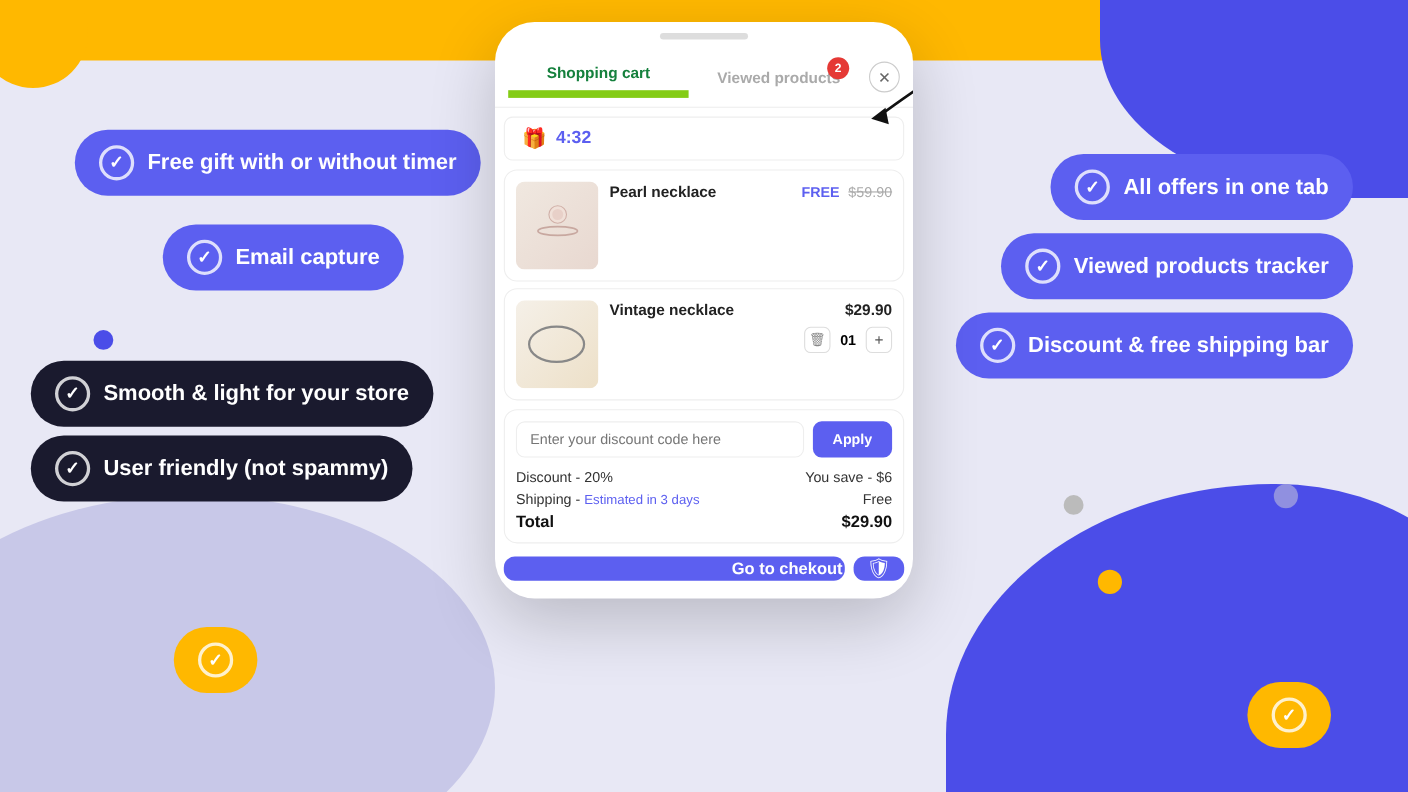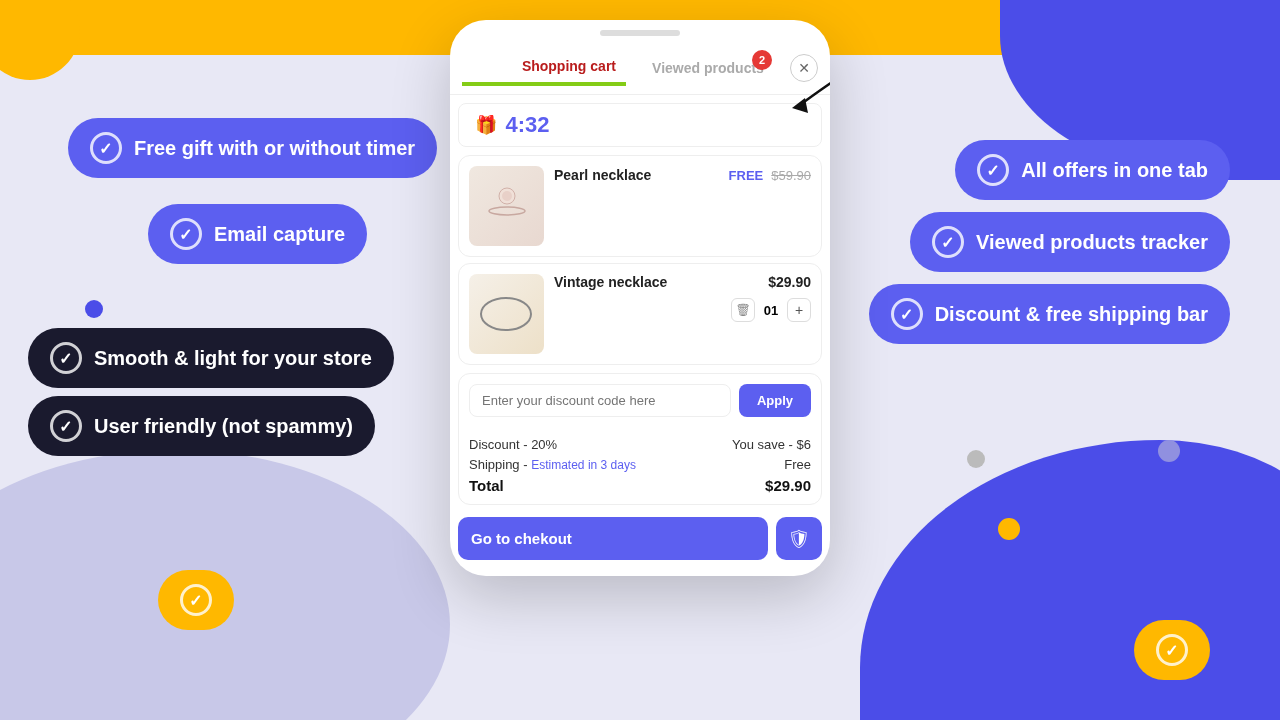--- a/index.html
+++ b/index.html
@@ -102,23 +102,22 @@
       flex: 1;
       text-align: center;
       padding: 8px 10px;
       font-size: 14px;
       font-weight: 600;
       color: #333;
       border-bottom: 2px solid transparent;
       cursor: pointer;
     }
     .tab.active {
-      color: #b91c1c;
-      border-bottom: 4px solid #84cc16;
-      text-align: right;
+      color: #15803d;
+      border-bottom: 7px solid #84cc16;
     }
     .tab.inactive {
       color: #aaa;
       border-bottom: none;
     }
     .close-btn {
       width: 28px; height: 28px;
       border-radius: 50%;
       border: 1.5px solid #ccc;
       display: flex; align-items: center; justify-content: center;
@@ -144,21 +143,21 @@
       align-items: center;
       gap: 8px;
       padding: 8px 16px;
       margin: 8px;
       border: 1.5px solid #eee;
       border-radius: 8px;
     }
     .timer-text {
       color: #5C5FF0;
       font-weight: 700;
-      font-size: 22px;
+      font-size: 16px;
     }
 
     
     .product-card {
       margin: 6px 8px;
       border: 1.5px solid #eee;
       border-radius: 12px;
       padding: 10px;
       display: flex;
       gap: 10px;
@@ -239,21 +238,21 @@
     
     .discount-section {
       margin: 8px 8px 4px;
       border: 1.5px solid #eee;
       border-radius: 12px;
       padding: 10px;
     }
     .discount-input-row {
       display: flex;
       gap: 8px;
-      margin-bottom: 20px;
+      margin-bottom: 10px;
     }
     .discount-input {
       flex: 1;
       border: 1px solid #eee;
       border-radius: 8px;
       padding: 8px 12px;
       font-size: 13px;
       color: #aaa;
       background: #fff;
     }
@@ -292,25 +291,25 @@
       display: flex;
       gap: 8px;
       padding: 8px 8px 0;
     }
     .checkout-btn {
       flex: 1;
       background: #5C5FF0;
       color: #fff;
       border: none;
       border-radius: 10px;
-      padding: 13px;
+      padding: 2px;
       font-size: 15px;
       font-weight: 700;
       cursor: pointer;
-      text-align: left;
+      text-align: right;
     }
     .shield-btn {
       width: 46px;
       background: #5C5FF0;
       border: none;
       border-radius: 10px;
       display: flex;
       align-items: center;
       justify-content: center;
       color: #fff;

